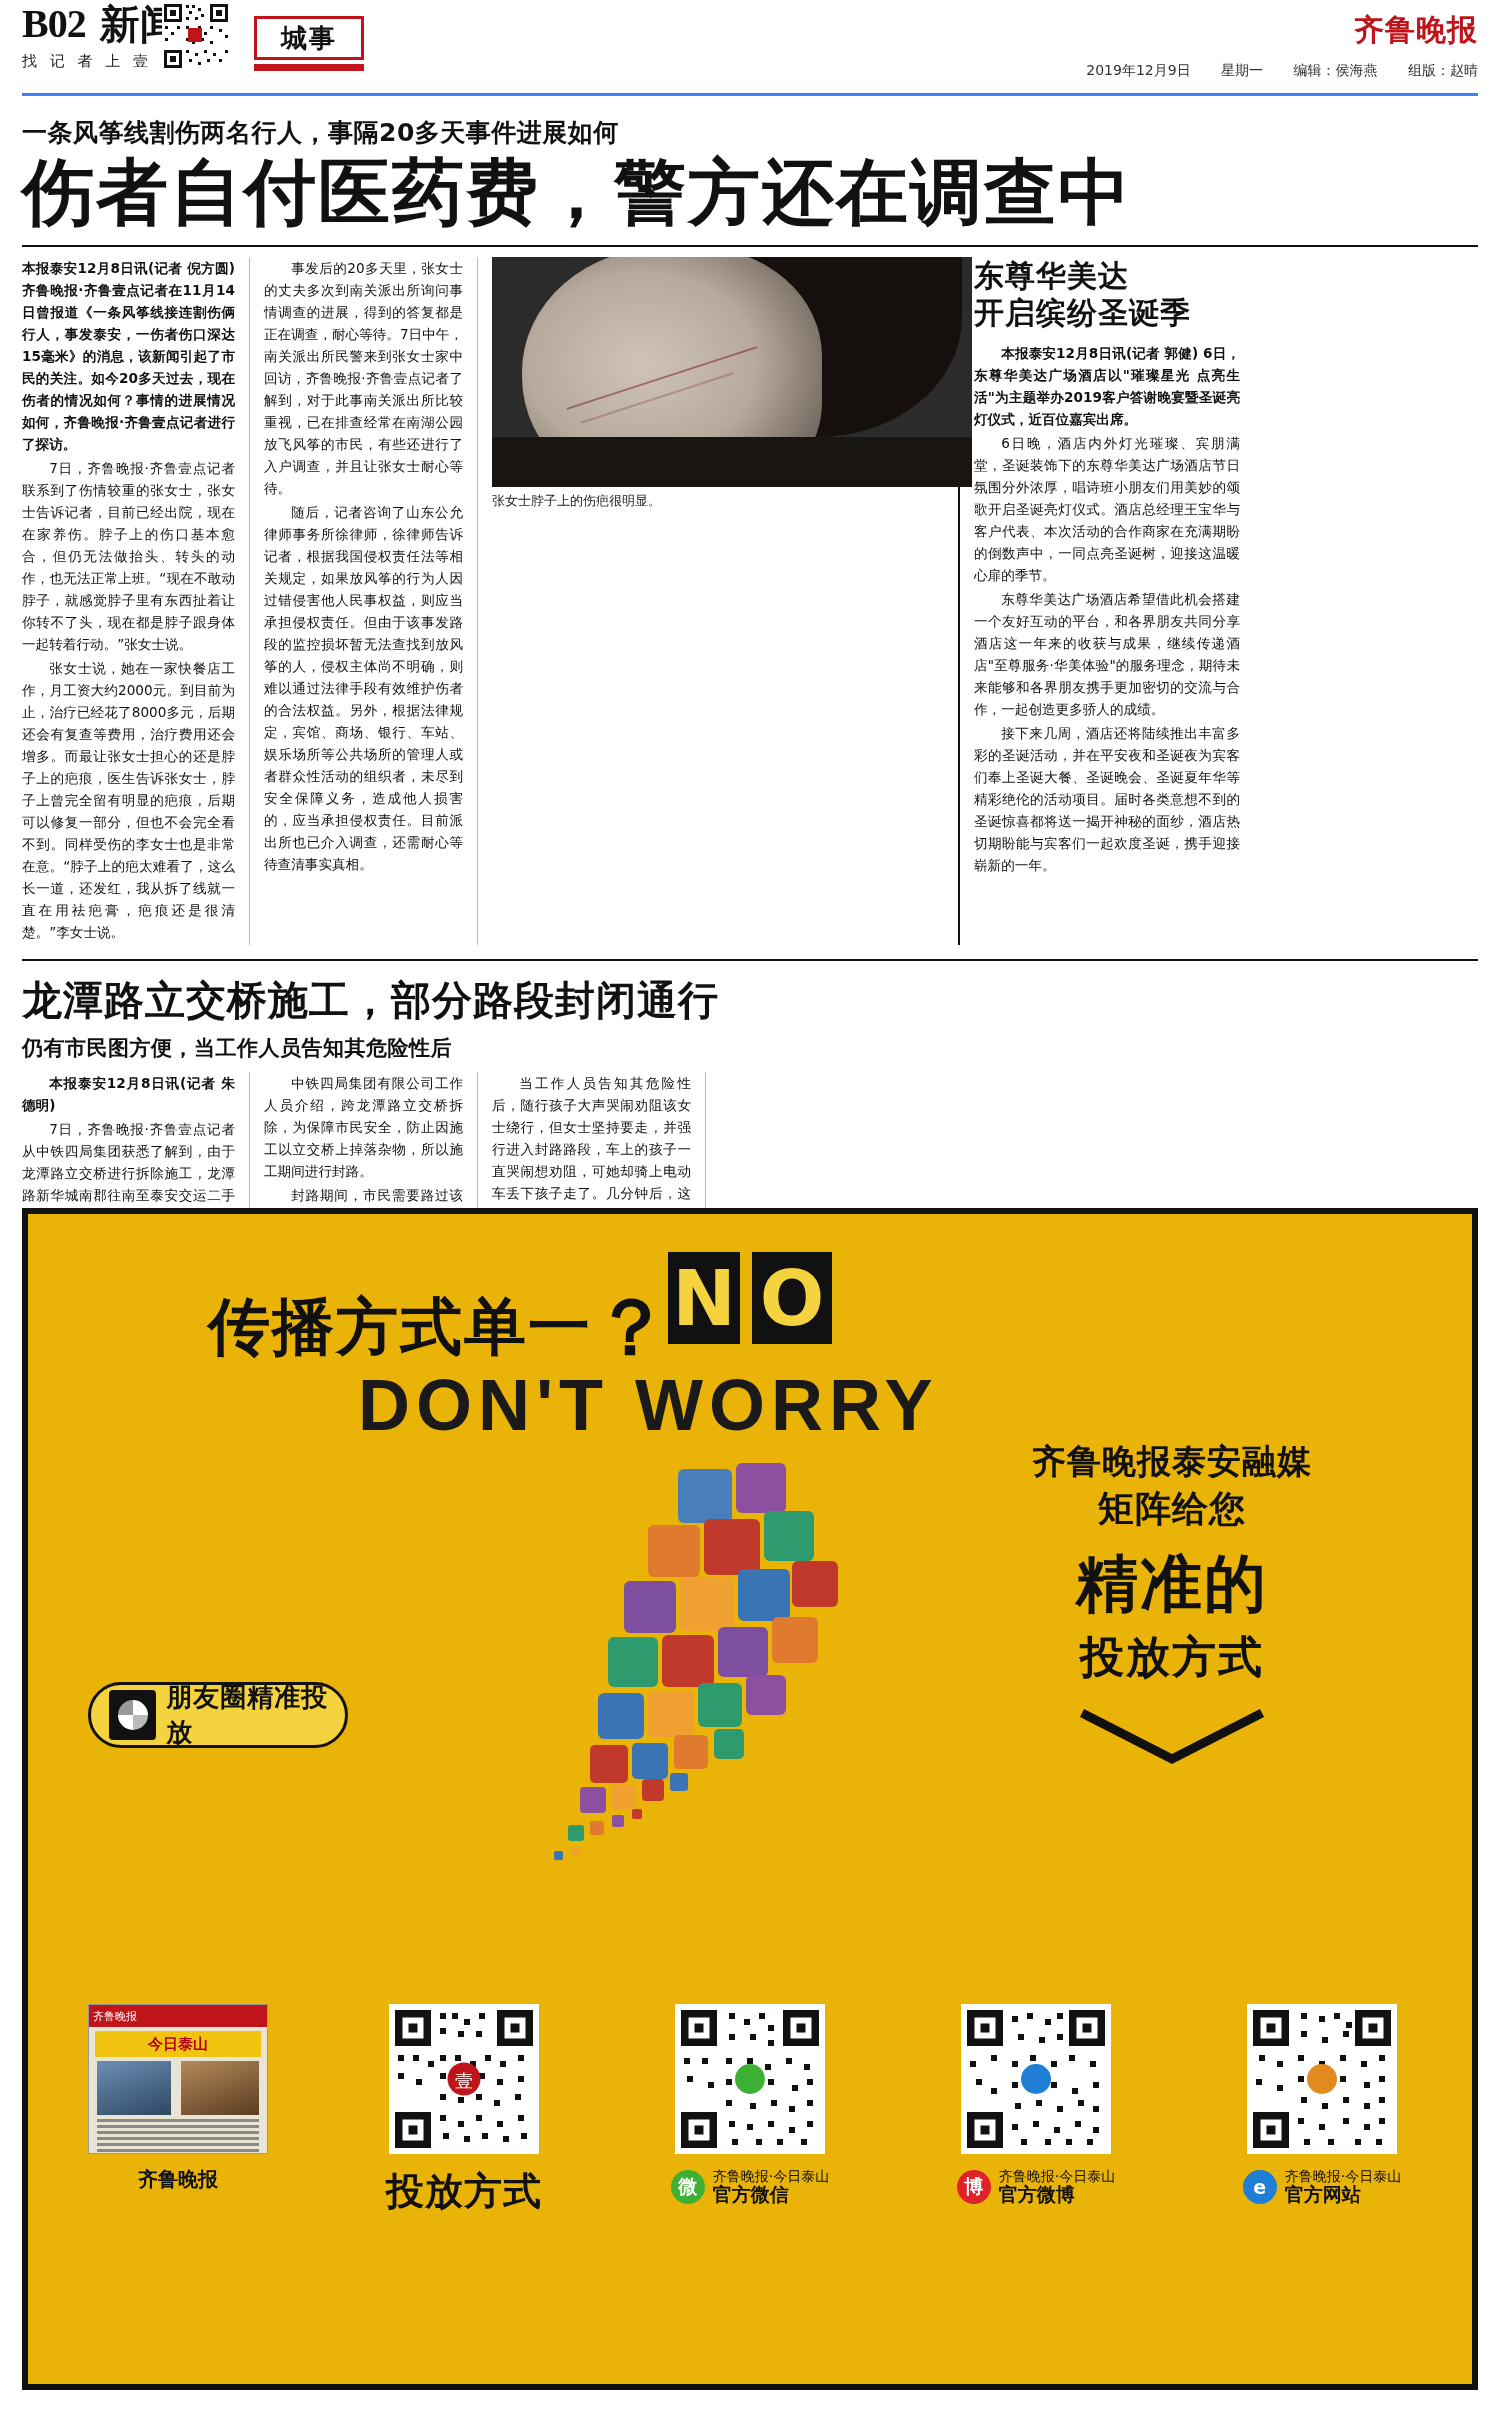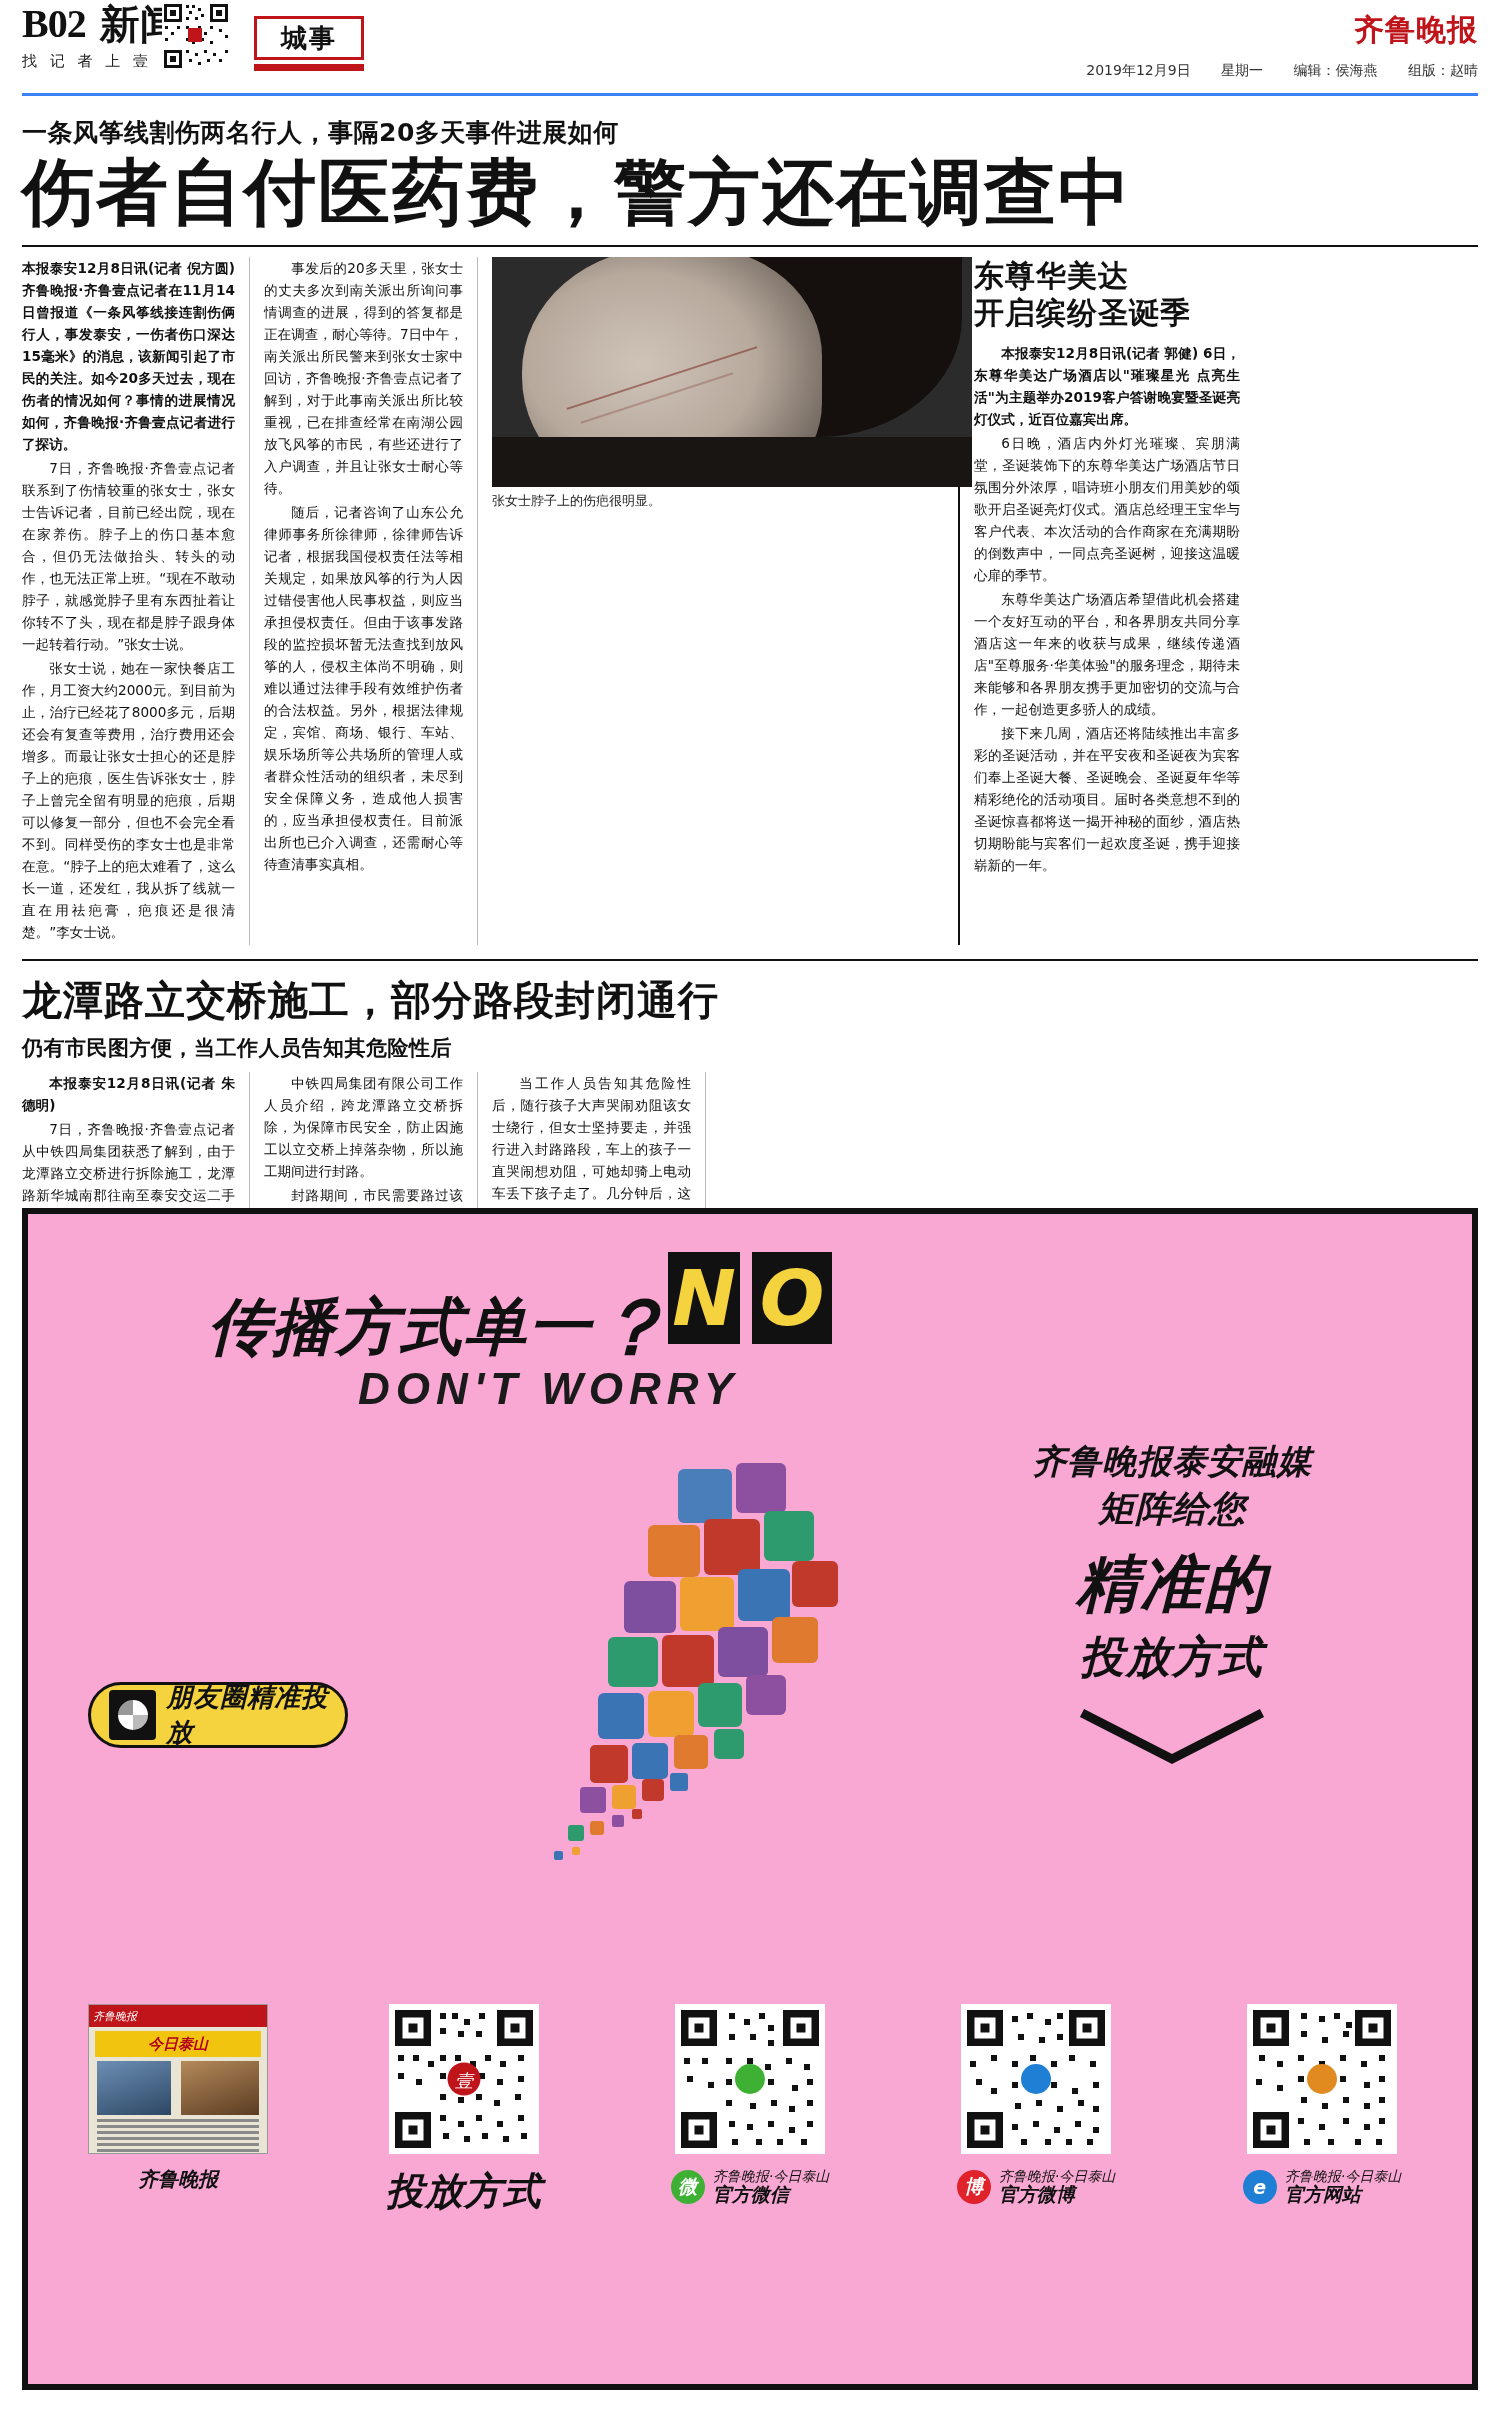--- a/index.html
+++ b/index.html
@@ -64,28 +64,28 @@
   .sub2 { font-size:21px; font-weight:bold; margin-top:6px; letter-spacing:.5px; }
   .story2 { display:flex; margin-top:10px; }
   .s2c { width:228px; font-size:13.6px; line-height:1.62; text-align:justify; }
   .s2c.b { border-right:1px solid #bbb; padding-right:14px; }
   .s2c.m { padding:0 14px; border-right:1px solid #bbb; }
   .s2c.m2 { padding:0 14px; border-right:1px solid #bbb; }
   .s2c.l { padding-left:14px; }
   .s2c p { margin:0 0 2px 0; text-indent:2em; }
 
   
-  .bigad { position:absolute; left:22px; right:22px; top:1208px; height:1182px; background:#f9a8d4; border:6px solid #111;font-style:italic; }
+  .bigad { position:absolute; left:22px; right:22px; top:1208px; height:1182px; background:#eab308; border:6px solid #111; }
   .ad-inner { position:relative; width:100%; height:100%; }
   .ad-q1 { position:absolute; left:180px; top:62px; font-size:62px; font-weight:bold; color:#111; letter-spacing:2px; }
   .qmark { font-size:78px; font-weight:bold; vertical-align:-6px; }
   .no-box { position:absolute; left:640px; top:38px; display:flex; }
   .no-box .nchar { width:72px; height:92px; background:#111; color:#f5d33f; font-size:76px; font-weight:bold; display:flex; align-items:center; justify-content:center; font-family:"DejaVu Sans",sans-serif; }
   .no-box .ochar { width:80px; height:92px; background:#111; color:#f5d33f; font-size:76px; font-weight:bold; display:flex; align-items:center; justify-content:center; margin-left:12px; font-family:"DejaVu Sans",sans-serif; }
-  .dontworry { position:absolute; left:330px; top:150px; font-size:44px; font-weight:bold; color:#1a1a1a; letter-spacing:6px; font-family:"Liberation Sans",sans-serif; }
+  .dontworry { position:absolute; left:330px; top:150px; font-size:72px; font-weight:bold; color:#1a1a1a; letter-spacing:6px; font-family:"Liberation Sans",sans-serif; }
 
   .ad-right { position:absolute; right:80px; top:225px; text-align:center; width:440px; }
   .ar1 { font-size:34px; font-weight:bold; color:#111; letter-spacing:1px; }
   .ar2 { font-size:36px; font-weight:bold; color:#111; margin-top:0; letter-spacing:1px; }
   .ar3 { font-size:62px; font-weight:bold; color:#111; margin-top:8px; letter-spacing:2px; }
   .ar4 { font-size:44px; font-weight:bold; color:#111; margin-top:2px; letter-spacing:2px; }
   .chev { margin-top:18px; }
 
   .puzzle { position:absolute; left:500px; top:235px; width:420px; height:430px; }
 

